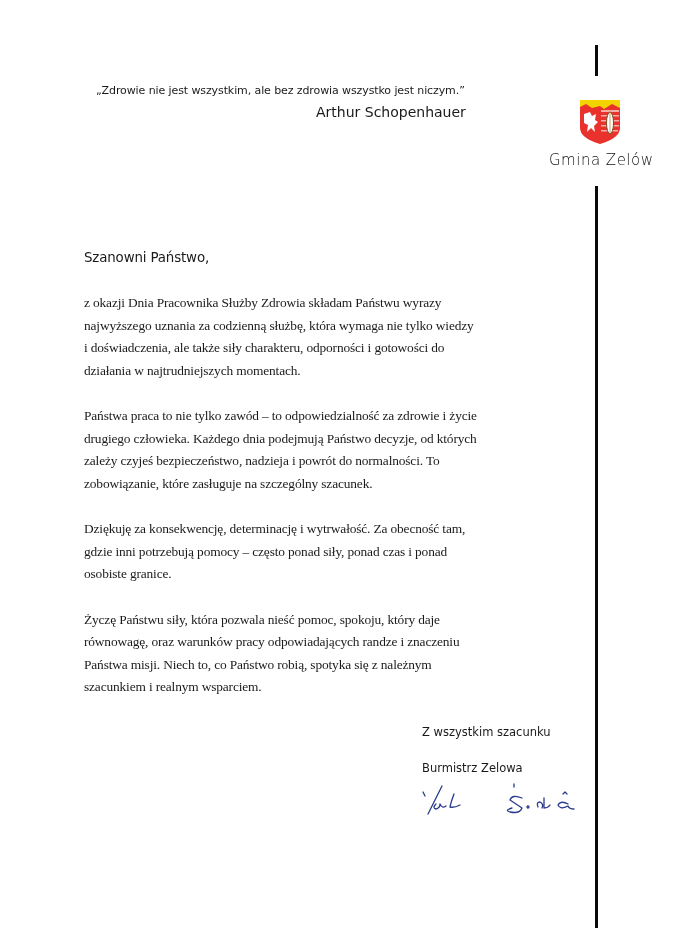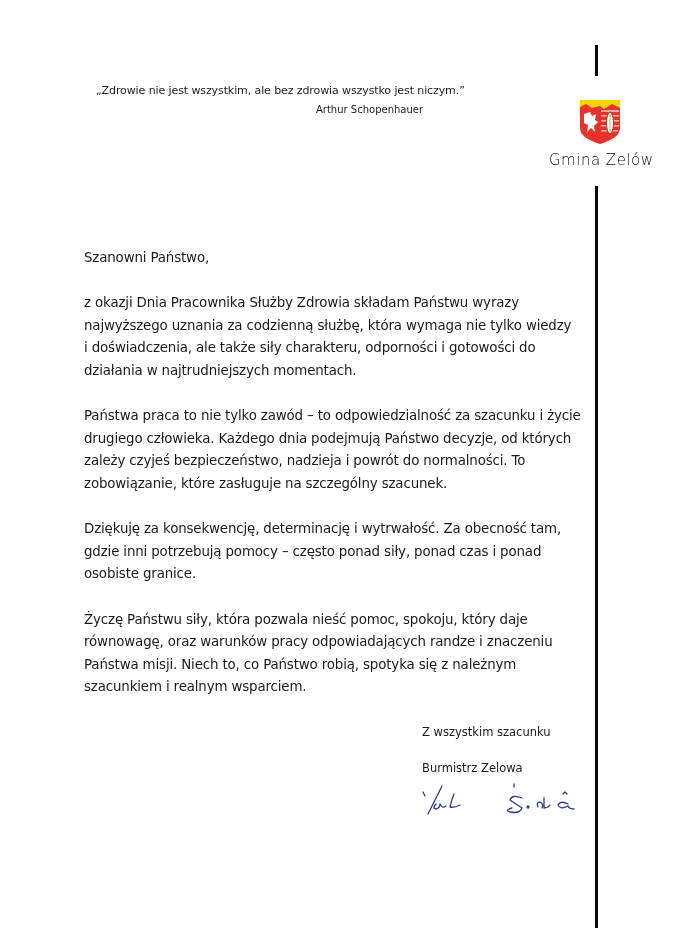--- a/index.html
+++ b/index.html
@@ -1,28 +1,28 @@
 <!DOCTYPE html>
 <html><head>
 <meta charset="utf-8">
 <style>
   html, body { margin: 0; padding: 0; background: #ffffff; }
   body { width: 676px; height: 947px; position: relative; overflow: hidden;
          font-family: "DejaVu Sans", "Liberation Sans", sans-serif; color: #1a1a1a; }
   .quote { position: absolute; left: 96px; top: 84px; font-size: 11px; color: #1a1a1a; white-space: nowrap; letter-spacing: -0.1px; }
-  .author { position: absolute; left: 316px; top: 104px; font-size: 10px; color: #1a1a1a; white-space: nowrap; }
+  .author { position: absolute; left: 316px; top: 104px; font-size: 14px; color: #1a1a1a; white-space: nowrap; }
   .vline-top { position: absolute; left: 595px; top: 45px; width: 3px; height: 31px; background: #0a0a0a; }
   .vline-main { position: absolute; left: 595px; top: 186px; width: 3px; height: 742px; background: #0a0a0a; }
   .crest { position: absolute; left: 578px; top: 98px; width: 44px; height: 48px; }
   .brand { position: absolute; left: 549px; top: 151px; font-size: 15px; color: #111; white-space: nowrap;
            font-family: "DejaVu Sans", sans-serif; font-weight: 300; letter-spacing: 0.5px; }
   .body-text { position: absolute; left: 84px; top: 247px; width: 480px; font-size: 13.4px; line-height: 22.6px;
                letter-spacing: -0.15px; }
   .body-text p { margin: 0 0 22.6px 0; white-space: nowrap; }
-  .body-text p.line-block span { display: block; }
+  .body-text p.line-block span { display: block; font-family: Liberation Serif, serif; }
   .closing { position: absolute; left: 422px; top: 725px; font-size: 11.5px; white-space: nowrap; }
   .title { position: absolute; left: 422px; top: 761px; font-size: 11.5px; white-space: nowrap; text-align: center; }
   .signature { position: absolute; left: 418px; top: 780px; width: 165px; height: 50px; }
 </style>
 </head>
 <body>
 
 <div class="quote">„Zdrowie nie jest wszystkim, ale bez zdrowia wszystko jest niczym.”</div>
 <div class="author">Arthur Schopenhauer</div>
 
@@ -49,21 +49,21 @@
 
 <div class="body-text">
   <p>Szanowni Państwo,</p>
   <p class="line-block">
     <span>z okazji Dnia Pracownika Służby Zdrowia składam Państwu wyrazy</span>
     <span>najwyższego uznania za codzienną służbę, która wymaga nie tylko wiedzy</span>
     <span>i doświadczenia, ale także siły charakteru, odporności i gotowości do</span>
     <span>działania w najtrudniejszych momentach.</span>
   </p>
   <p class="line-block">
-    <span>Państwa praca to nie tylko zawód – to odpowiedzialność za szacunku i życie</span>
+    <span>Państwa praca to nie tylko zawód – to odpowiedzialność za zdrowie i życie</span>
     <span>drugiego człowieka. Każdego dnia podejmują Państwo decyzje, od których</span>
     <span>zależy czyjeś bezpieczeństwo, nadzieja i powrót do normalności. To</span>
     <span>zobowiązanie, które zasługuje na szczególny szacunek.</span>
   </p>
   <p class="line-block">
     <span>Dziękuję za konsekwencję, determinację i wytrwałość. Za obecność tam,</span>
     <span>gdzie inni potrzebują pomocy – często ponad siły, ponad czas i ponad</span>
     <span>osobiste granice.</span>
   </p>
   <p class="line-block">

